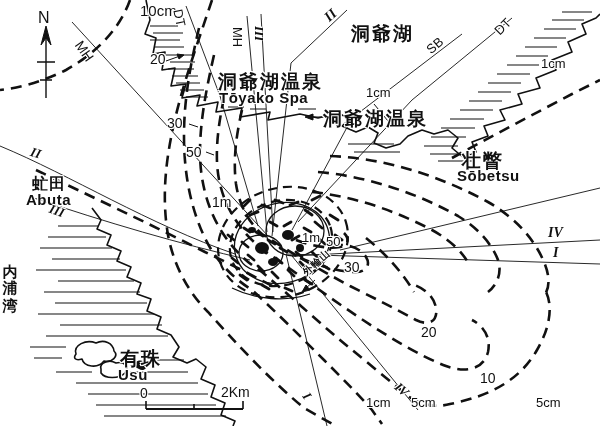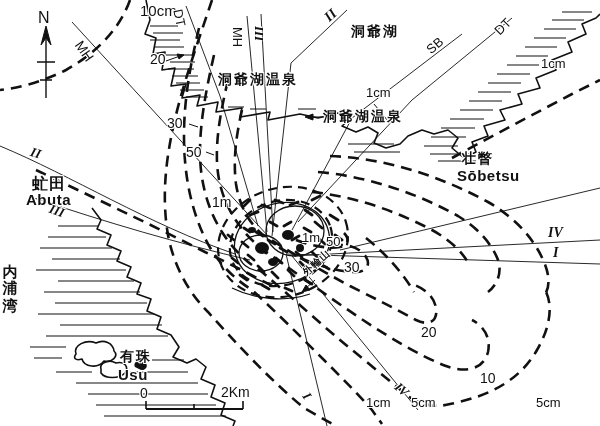--- a/index.html
+++ b/index.html
@@ -2,21 +2,21 @@
 <html><head>
 <meta charset="utf-8">
 <style>
   html,body{margin:0;padding:0;background:#fff;}
   #map{position:relative;width:600px;height:426px;background:#fff;overflow:hidden;
        font-family:"Liberation Sans","DejaVu Sans",sans-serif;color:#111;}
   #linework{position:absolute;left:0;top:0;}
   .lbl{position:absolute;white-space:pre;line-height:1;
        text-shadow:-1px -1px 0 #fff,1px -1px 0 #fff,-1px 1px 0 #fff,1px 1px 0 #fff,0 1px 0 #fff,0 -1px 0 #fff;
        transform-origin:left top;}
-  .ja{font-size:14px;font-weight:bold;letter-spacing:2px;}
+  .ja{font-size:19px;font-weight:bold;letter-spacing:2px;}
   .ja-sm{font-size:16px;font-weight:bold;letter-spacing:1px;}
   .en{font-size:15px;font-weight:bold;letter-spacing:0.5px;}
   .num{font-size:14px;font-weight:normal;}
   .num-sm{font-size:13px;font-weight:normal;}
   .rom{font-family:"Liberation Serif","DejaVu Serif",serif;font-style:italic;font-weight:bold;font-size:14px;}
   .vert{writing-mode:vertical-rl;letter-spacing:16px;font-size:15px;font-weight:bold;}
   .somma{font-size:10px;font-weight:bold;letter-spacing:1px;}
 </style>
 </head>
 <body>
@@ -131,20 +131,21 @@
 <span class="lbl num" style="left:84px;top:38px;transform:rotate(55deg)">MH</span>
 <span class="lbl num-sm" style="left:244px;top:27px;transform:rotate(90deg)">MH</span>
 <span class="lbl rom" style="left:266px;top:26px;transform:rotate(90deg);font-size:13px">III</span>
 <span class="lbl rom" style="left:322px;top:14px;transform:rotate(-42deg)">II</span>
 <span class="lbl ja" style="left:351px;top:24px">洞爺湖</span>
 <span class="lbl num-sm" style="left:424px;top:46px;transform:rotate(-40deg)">SB</span>
 <span class="lbl num-sm" style="left:492px;top:28px;transform:rotate(-45deg)">DT</span>
 <span class="lbl num-sm" style="left:541px;top:57px">1cm</span>
 <span class="lbl num" style="left:150px;top:52px">20</span>
 <span class="lbl ja" style="left:218px;top:72px">洞爺湖温泉</span>
+<span class="lbl en" style="left:219px;top:90px">Tōyako Spa</span>
 <span class="lbl num-sm" style="left:366px;top:86px">1cm</span>
 <span class="lbl ja" style="left:323px;top:109px">洞爺湖温泉</span>
 <span class="lbl ja" style="left:462px;top:151px">壮瞥</span>
 <span class="lbl en" style="left:457px;top:168px">Sōbetsu</span>
 <span class="lbl rom" style="left:33px;top:145px;transform:rotate(18deg);font-size:13px">II</span>
 <span class="lbl ja-sm" style="left:32px;top:176px">虻田</span>
 <span class="lbl en" style="left:26px;top:192px">Abuta</span>
 <span class="lbl rom" style="left:52px;top:202px;transform:rotate(20deg);font-size:13px">III</span>
 <span class="lbl num" style="left:167px;top:116px">30</span>
 <span class="lbl num" style="left:186px;top:145px">50</span>

